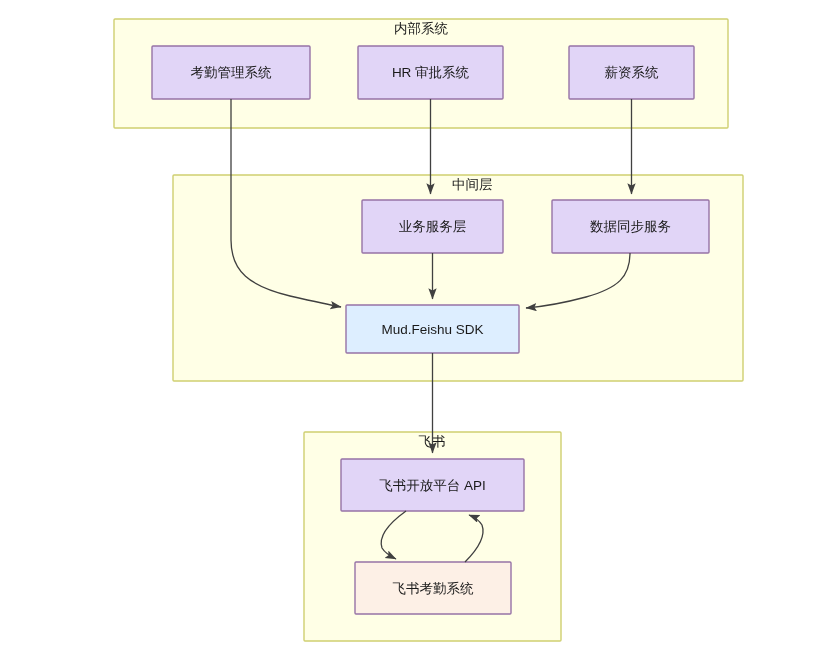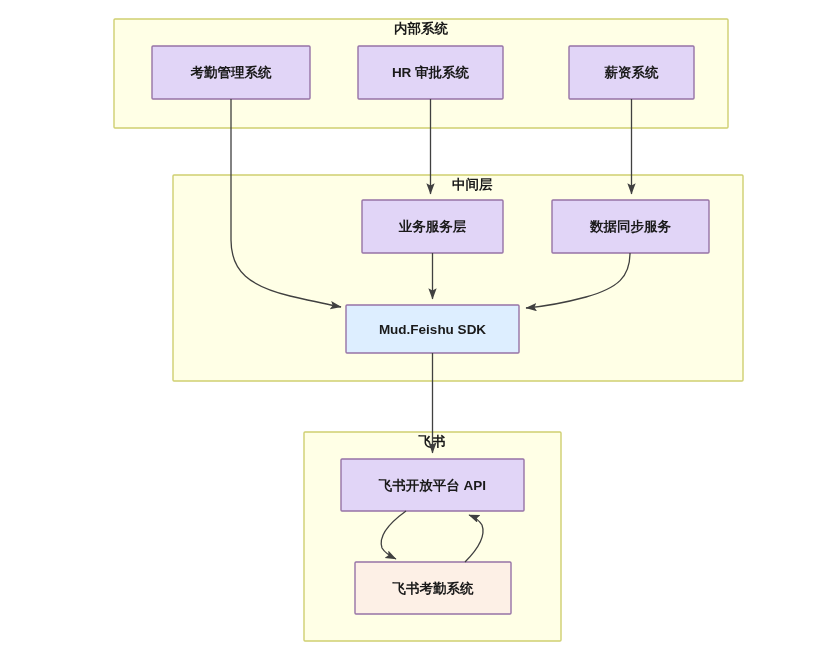--- a/index.html
+++ b/index.html
@@ -1,18 +1,18 @@
 <!DOCTYPE html>
 <html><head>
 <meta charset="utf-8">
 <style>
   html,body{margin:0;padding:0;background:#ffffff;}
   body{width:829px;height:655px;overflow:hidden;
        font-family:"Liberation Sans","DejaVu Sans",sans-serif;}
-  #diagram{position:relative;width:829px;height:655px;font-weight:bold;}
+  #diagram{position:relative;width:829px;height:655px;}
   svg{display:block;width:829px;height:655px;}
   .cluster-rect{fill:#ffffe6;stroke:#cfcf70;stroke-width:1.4;}
   .node-rect{stroke-width:1.4;}
   .n-purple{fill:#e1d5f7;stroke:#9673a6;}
   .n-blue{fill:#ddeeff;stroke:#9673a6;}
   .n-pink{fill:#fdf0e6;stroke:#9673a6;}
   .node-label{font-size:13.5px;fill:#1a1a1a;text-anchor:middle;
               dominant-baseline:middle;font-family:"Liberation Sans","DejaVu Sans",sans-serif;}
   .cluster-label{font-size:13.5px;fill:#1a1a1a;text-anchor:middle;
                  dominant-baseline:middle;font-family:"Liberation Sans","DejaVu Sans",sans-serif;}

